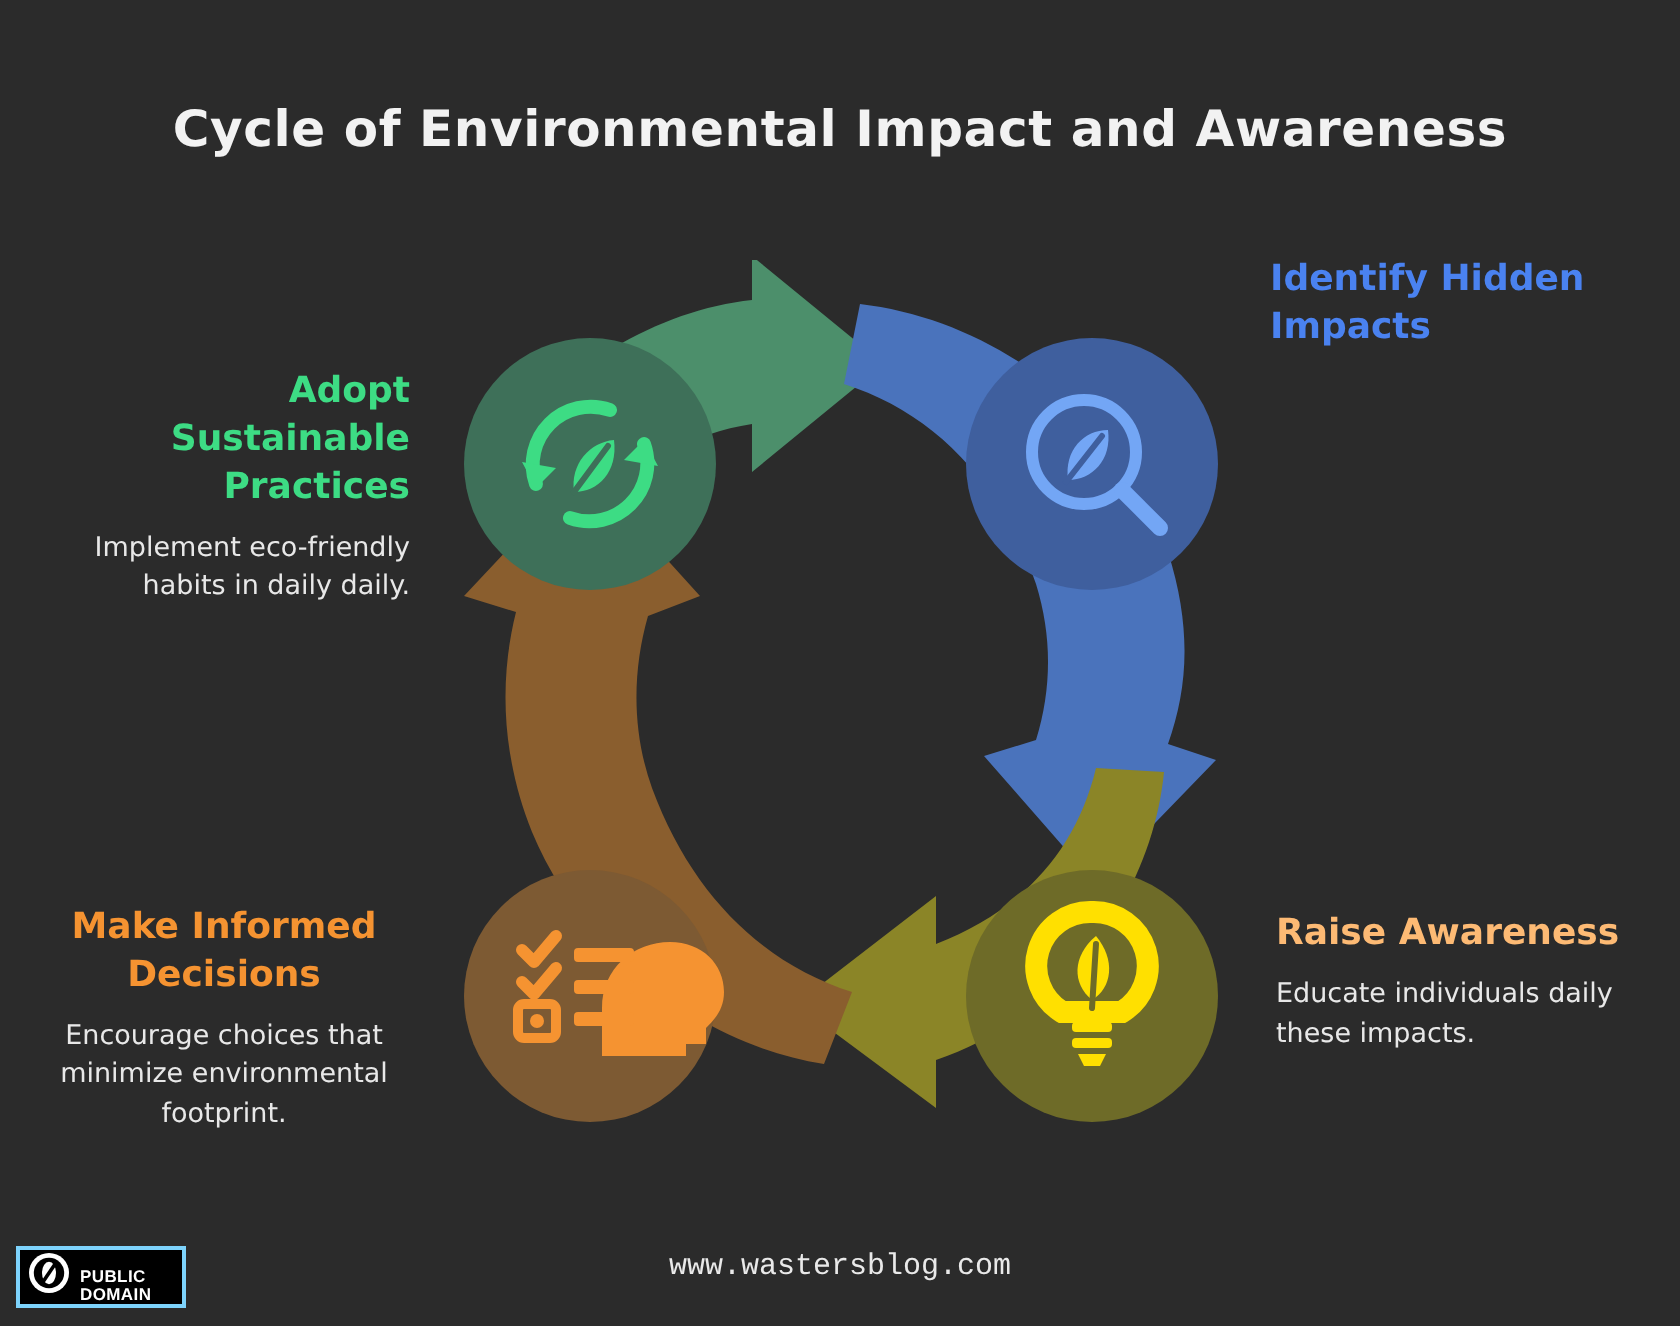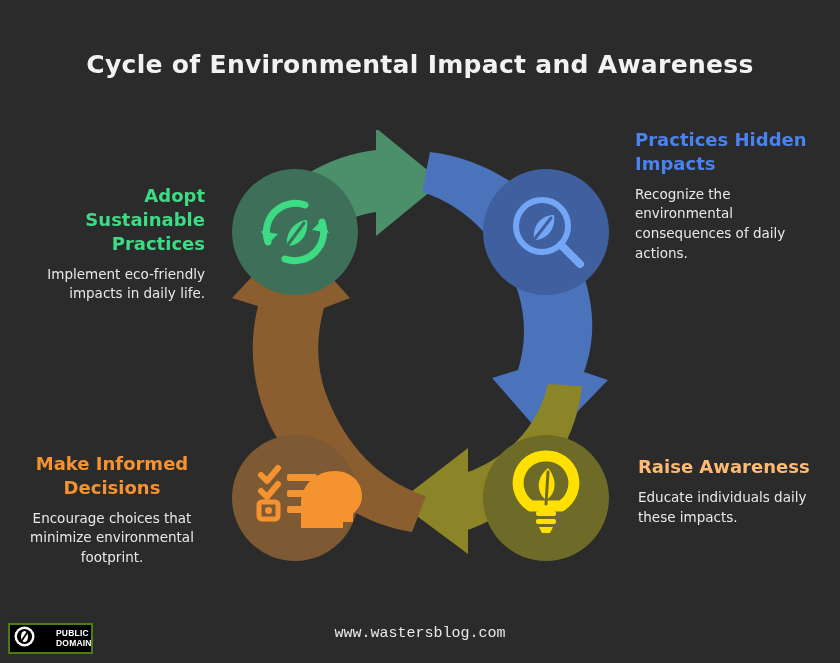--- a/index.html
+++ b/index.html
@@ -65,25 +65,25 @@
     font-size:15px;
     font-family:Liberation Mono, monospace;
   }
 
   
   .pd-badge{
     position:absolute;
     left:8px;top:623px;
     width:85px;height:31px;
     background:#000;
-    border:2px solid #4d7c0f;
+    border:2px solid #7dd3fc;
     box-sizing:border-box;
     display:flex;
-    align-items:center;
-    gap:20px;
+    align-items:flex-end;
+    gap:4px;
     padding:0 3px;
   }
   .pd-badge .pd-mark{flex:0 0 auto;}
   .pd-badge .pd-text{
     color:#fff;
     font-size:8.5px;
     font-weight:bold;
     line-height:1.08;
     font-family:"Liberation Sans", sans-serif;
     letter-spacing:.2px;
@@ -211,26 +211,25 @@
           <rect x="-36" y="4" width="19" height="17" rx="3" fill="none" stroke="#f59331" stroke-width="5"></rect>
           <circle cx="-26.5" cy="12.5" r="3.5"></circle>
         </g>
       </g>
 
     </svg>
   </div>
 
   <div class="block" id="blk-adopt">
     <p class="head">Adopt Sustainable Practices</p>
-    <p class="body">Implement eco-friendly impacts in daily life.</p>
+    <p class="body">Implement eco-friendly habits in daily daily.</p>
   </div>
 
   <div class="block" id="blk-identify">
-    <p class="head">Practices Hidden Impacts</p>
-    <p class="body">Recognize the environmental consequences of daily actions.</p>
+    <p class="head">Identify Hidden Impacts</p>
   </div>
 
   <div class="block" id="blk-raise">
     <p class="head">Raise Awareness</p>
     <p class="body">Educate individuals daily these impacts.</p>
   </div>
 
   <div class="block" id="blk-decisions">
     <p class="head">Make Informed Decisions</p>
     <p class="body">Encourage choices that minimize environmental footprint.</p>

